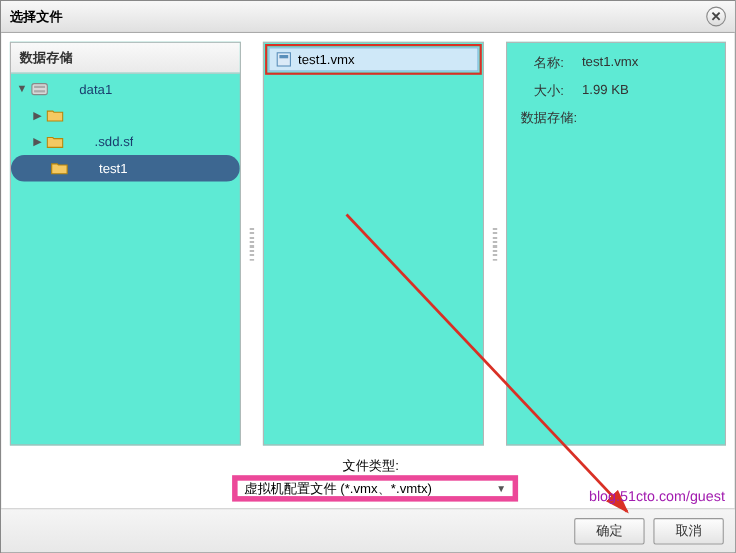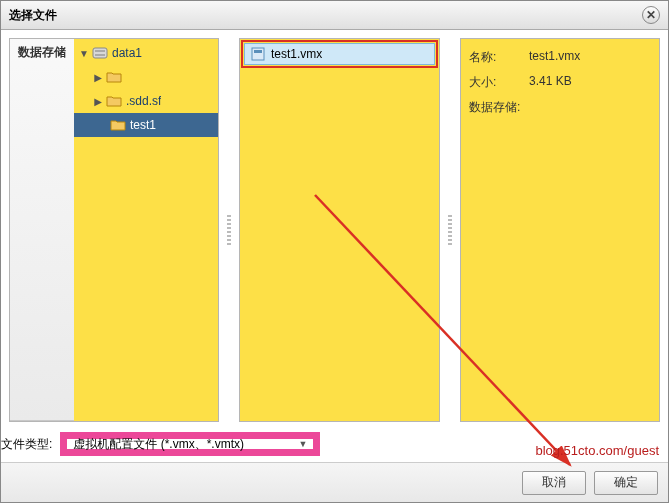--- a/index.html
+++ b/index.html
@@ -5,57 +5,57 @@
     * { box-sizing: border-box; margin: 0; padding: 0; font-family: "Microsoft YaHei", Arial, sans-serif; font-size: 12px; }
     body { width: 669px; height: 503px; background: #fff; position: relative; overflow: hidden; }
     
     .dialog { border: 1px solid #888; width: 669px; height: 503px; display: flex; flex-direction: column; }
     
     .titlebar { height: 26px; background: linear-gradient(to bottom, #f8f8f8, #e0e0e0); border-bottom: 1px solid #aaa; display: flex; align-items: center; padding: 14px 8px; font-weight: bold; }
     .titlebar-close { margin-left: auto; width: 18px; height: 18px; border: 1px solid #888; border-radius: 50%; background: linear-gradient(to bottom, #fdfdfd, #dcdcdc); display: flex; align-items: center; justify-content: center; font-size: 11px; color: #444; cursor: pointer; }
     
     .content { flex: 1; display: flex; padding: 8px 8px 0 8px; gap: 8px; }
     
-    .panel { border: 1px solid #b5b5b5; background: #fde047; display: flex; flex-direction: row; }
+    .panel { border: 1px solid #b5b5b5; background: #5eead4; display: flex; flex-direction: column; }
     .panel-header { background: linear-gradient(to bottom, #f9f9f9, #eaeaea); border-bottom: 1px solid #c8c8c8; padding: 5px 8px; font-weight: bold; color: #333; }
     .panel-body { flex: 1; overflow: hidden; }
     
     .panel-tree { width: 210px; }
     .panel-files { flex: 1; }
     .panel-info { width: 200px; }
     
     .tree { padding: 2px 0; }
     .tree-row { display: flex; align-items: center; height: 24px; padding-left: 4px; cursor: pointer; color: #1a3e6e; }
-    .tree-row.selected { background: #3d6791; color: #fff; }
+    .tree-row.selected { background: #3d6791; color: #fff; border-radius: 12px; }
     .tree-toggle { width: 12px; text-align: center; color: #555; font-size: 10px; }
     .tree-icon { width: 16px; height: 14px; margin: 0 4px 0 2px; display: flex; align-items: center; justify-content: center; }
-    .tree-label { white-space: nowrap; overflow: hidden; }
+    .tree-label { white-space: nowrap; overflow: hidden; margin-left: 24px; }
     .lvl1 { padding-left: 18px; }
     .lvl2 { padding-left: 34px; }
     
     .file-row { display: flex; align-items: center; height: 22px; margin: 4px; padding: 0 6px; background: #cfe8f8; border: 1px solid #7fb7db; outline: 2px solid #d93025; outline-offset: 1px; cursor: pointer; }
     .file-icon { width: 14px; height: 14px; margin-right: 6px; display: flex; align-items: center; justify-content: center; }
     
     .info-body { padding: 6px 8px; }
-    .info-row { display: flex; padding: 4px 0; }
+    .info-row { display: flex; padding: 4px 0; text-align: center; }
     .info-label { width: 60px; color: #333; }
     .info-value { color: #333; }
     
     .splitter { width: 4px; display: flex; align-items: center; justify-content: center; }
     .splitter-handle { width: 4px; height: 30px; background: repeating-linear-gradient(to bottom, #bbb 0, #bbb 2px, transparent 2px, transparent 4px); }
     
-    .filetype-row { display: flex; align-items: center; padding: 10px 8px 6px 0; }
+    .filetype-row { display: flex; align-items: center; padding: 10px 8px 6px 21px; flex-direction: column; }
     .filetype-label { margin-right: 8px; }
-    .filetype-select { width: 260px; height: 24px; border: 7px solid #ec4899; background: #fff; display: flex; align-items: center; padding: 0 6px; justify-content: space-between; cursor: pointer; }
+    .filetype-select { width: 260px; height: 24px; border: 5px solid #ec4899; background: #fff; display: flex; align-items: center; padding: 0 6px; justify-content: space-between; cursor: pointer; }
     .select-arrow { font-size: 9px; color: #555; }
     
     .footer { height: 40px; border-top: 1px solid #ccc; background: linear-gradient(to bottom, #f5f5f5, #e8e8e8); display: flex; align-items: center; justify-content: flex-end; padding: 0 10px; gap: 8px; }
     .btn { min-width: 64px; height: 24px; border: 1px solid #999; background: linear-gradient(to bottom, #fdfdfd, #e4e4e4); border-radius: 2px; display: flex; align-items: center; justify-content: center; cursor: pointer; color: #333; }
     
-    .watermark { position: absolute; right: 10px; bottom: 45px; color: #b91c1c; font-size: 13px; pointer-events: none; }
+    .watermark { position: absolute; right: 10px; bottom: 45px; color: #a21caf; font-size: 13px; pointer-events: none; }
     
     .arrow-svg { position: absolute; left: 310px; top: 190px; width: 280px; height: 290px; pointer-events: none; }
   </style>
 </head>
 <body>
 
 <div class="dialog">
   <div class="titlebar">
     <span>选择文件</span>
     <div class="titlebar-close">
@@ -130,43 +130,43 @@
       </div>
 
     <div class="panel panel-info">
       <div class="panel-body info-body">
         <div class="info-row">
           <span class="info-label">名称:</span>
           <span class="info-value">test1.vmx</span>
         </div>
         <div class="info-row">
           <span class="info-label">大小:</span>
-          <span class="info-value">3.41 KB</span>
+          <span class="info-value">1.99 KB</span>
         </div>
         <div class="info-row">
           <span class="info-label">数据存储:</span>
         </div>
       </div>
     </div>
   </div>
 
   <div class="filetype-row">
     <span class="filetype-label">文件类型:</span>
     <div class="filetype-select">
       <span>虚拟机配置文件 (*.vmx、*.vmtx)</span>
       <span class="select-arrow">▼</span>
     </div>
   </div>
 
   <div class="footer">
     <div class="btn">
-        <span>取消</span>
+        <span>确定</span>
       </div>
     <div class="btn">
-        <span>确定</span>
+        <span>取消</span>
       </div>
   </div>
 </div>
 
 <svg class="arrow-svg">
   <defs>
     <marker id="ah" markerWidth="10" markerHeight="10" refX="8" refY="3" orient="auto">
       <path d="M0,0 L9,3 L0,6 z" fill="#d93025"></path>
     </marker>
   </defs>

